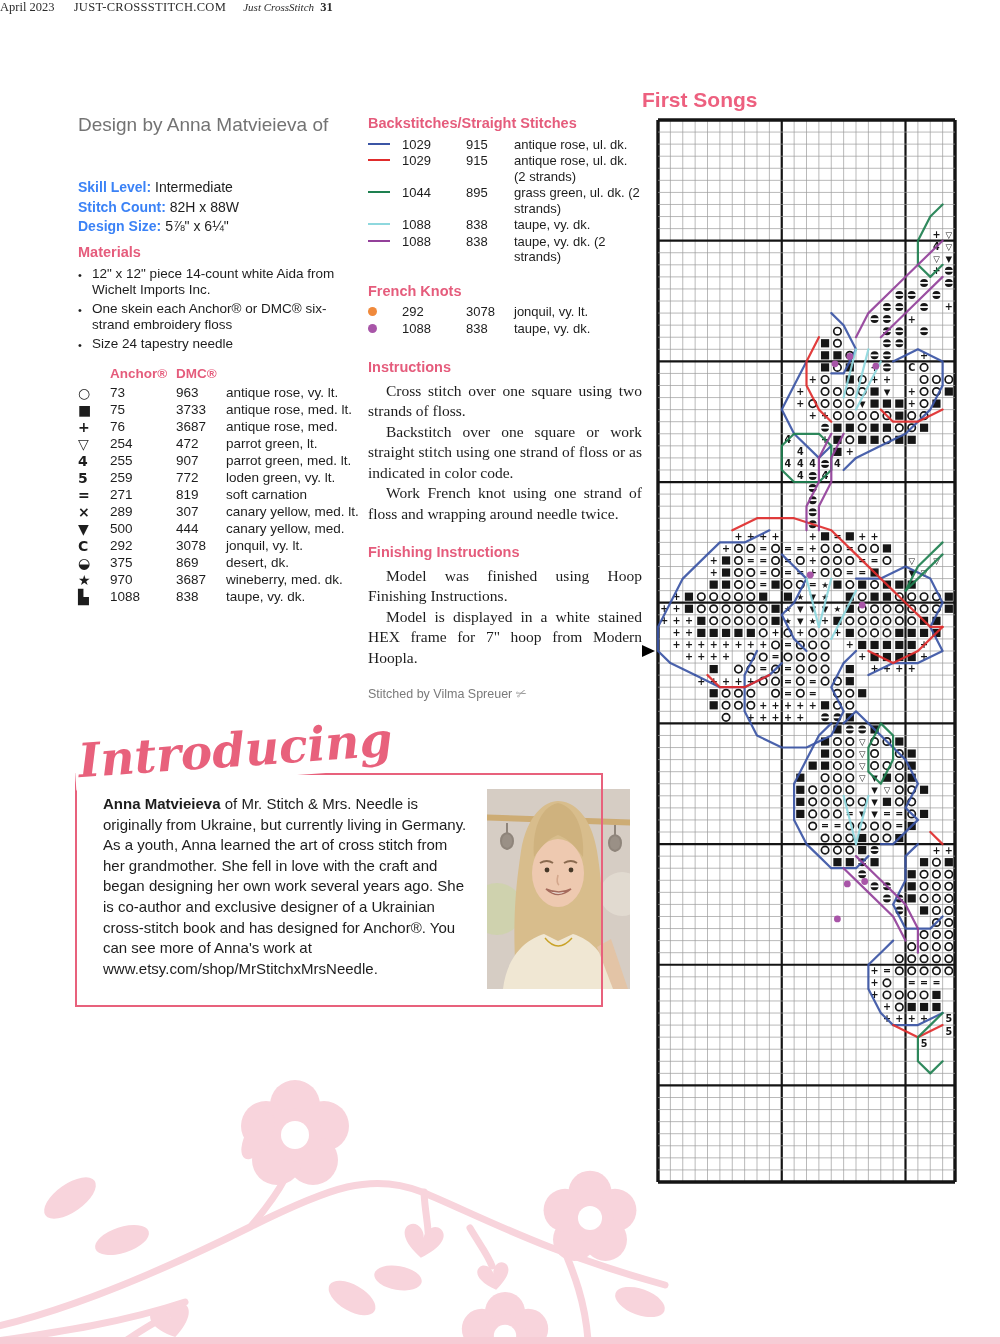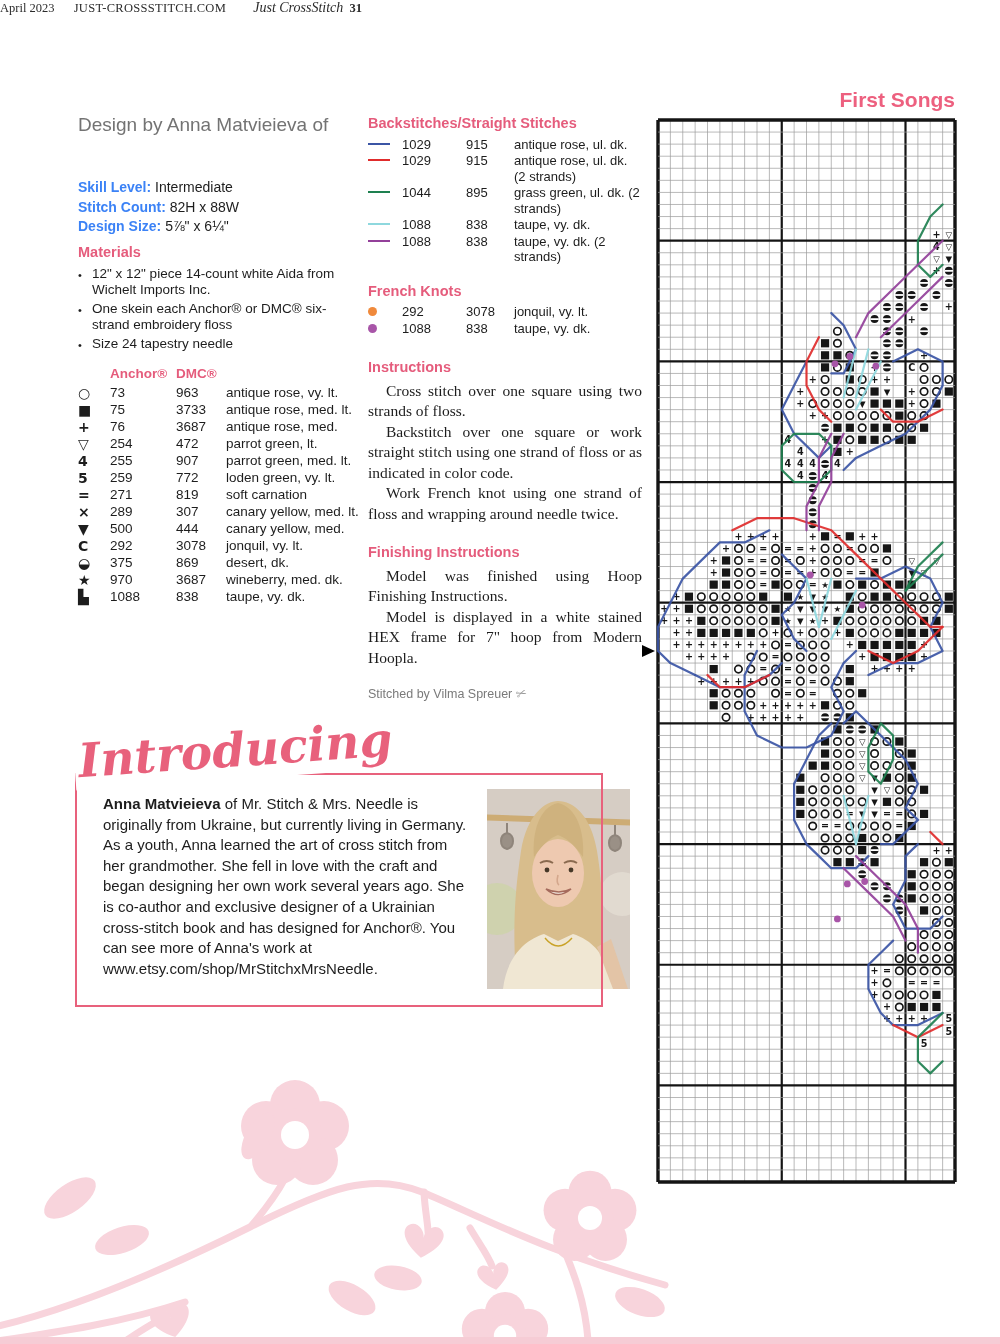--- a/index.html
+++ b/index.html
@@ -24,34 +24,34 @@
   #midcol{left:368px;top:116px;width:274px;font-size:13px;line-height:15.5px;}
   .bs-row{display:grid;grid-template-columns:34px 64px 48px 1fr;margin-bottom:1px;align-items:start;}
   .bs-swatch{width:22px;height:0;border-top:2.6px solid #000;margin-top:6px;}
   .fk-dot{width:9px;height:9px;border-radius:50%;margin-top:3px;}
   .serif{font-family:"Liberation Serif",serif;font-size:15.5px;line-height:20.5px;text-align:justify;}
   .serif p{margin:0;text-indent:18px;}
   #stitched{margin-top:18px;font-size:12.5px;color:#7a7a7a;}
   .scissors{display:inline-block;transform:rotate(-20deg);font-size:13px;color:#9a9a9a;font-family:"DejaVu Sans",sans-serif;}
 
   
-  #chart-title{left:658px;top:88px;width:297px;text-align:right;font-size:21px;font-weight:bold;color:#ed607f;}
+  #chart-title{left:642px;top:88px;width:297px;text-align:left;font-size:21px;font-weight:bold;color:#ed607f;}
   #chartwrap{left:640px;top:116px;}
 
   
   #intro-box{left:75px;top:773px;width:524px;height:230px;border:2.5px solid #e8617c;z-index:4;}
   #intro-script{left:74px;top:722px;z-index:6;color:#e8617c;background:#fff;padding:0 14px 2px 4px;
     font-family:"DejaVu Serif",serif;font-style:italic;font-weight:bold;font-size:47px;transform:rotate(-4deg);}
   #bio{left:103px;top:794px;width:370px;font-size:15px;line-height:20.6px;z-index:5;}
   #photo{left:487px;top:789px;width:143px;height:200px;z-index:3;overflow:hidden;}
 
   
   #footer{right:75px;top:1293px;font-family:"Liberation Serif",serif;font-size:12.5px;color:#2b2b2b;white-space:nowrap;}
   #footer .site{margin-left:16px;letter-spacing:.3px;text-align:center;}
-  #footer .mag{margin-left:24px;font-style:italic;font-size:14px;}
+  #footer .mag{margin-left:14px;font-style:italic;font-size:11px;}
   #footer .pg{margin-left:3px;font-weight:bold;}
 
   #vine{left:0;top:1040px;z-index:1;}
   #bottom-strip{left:0;top:1337px;width:1000px;height:7px;background:#f6ccd5;z-index:2;}
 </style>
 </head>
 <body>
 
 <div id="page">
 

